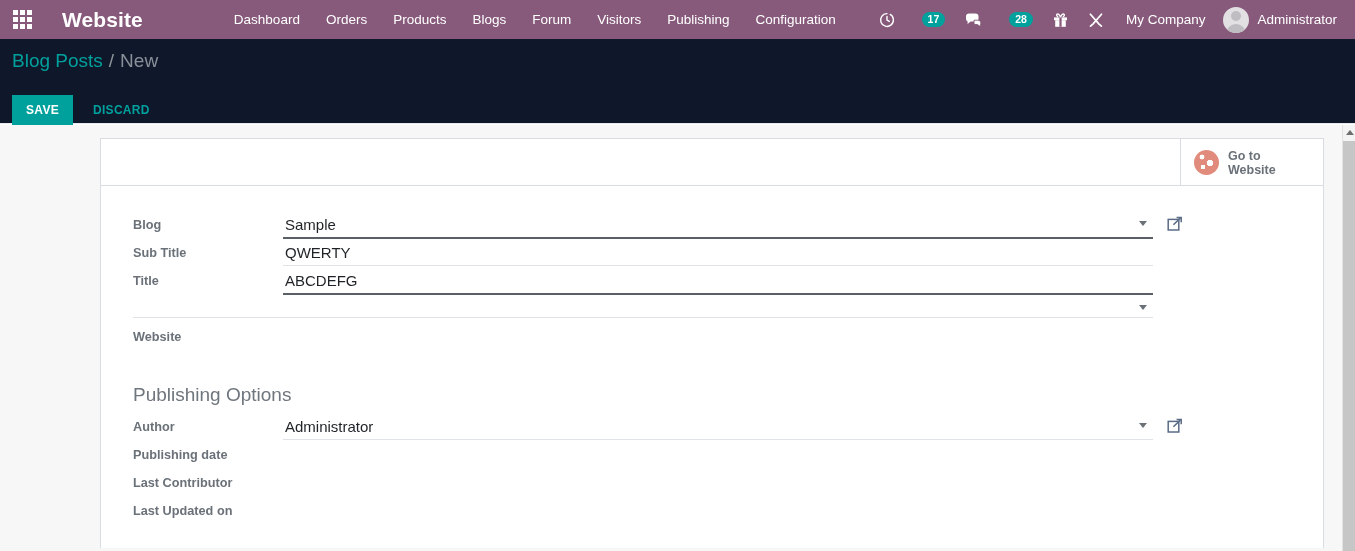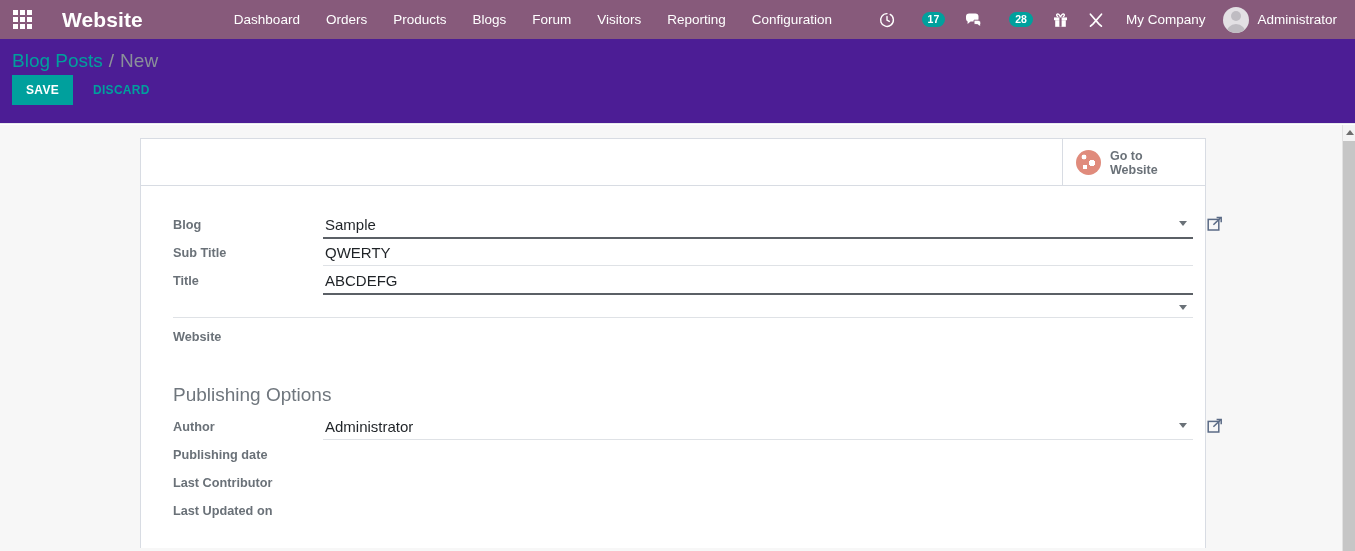--- a/index.html
+++ b/index.html
@@ -75,57 +75,56 @@
   .avatar::after {
     content:""; position:absolute; bottom:-4px; left:3px;
     width:20px; height:13px; border-radius:10px 10px 0 0; background:#bfbcc2;
   }
   .user-name { font-size: 13.5px; color: #ffffff; white-space: nowrap; }
 
   
   .control-panel {
     position: absolute; top: 39px; left: 0;
     width: 1355px; height: 85px;
-    background: #4c1d95; border-bottom: 1px solid #e7e9ed;
+    background: #0f172a; border-bottom: 1px solid #e7e9ed;
   }
   .breadcrumb {
     position: absolute; left: 12px; top: 11px;
     font-size: 19px; color: #55606a;
     display: flex; align-items: baseline; gap: 6px;
   }
   .bc-link { color: #00A09D; cursor: pointer; }
   .bc-sep { color: #8f9499; }
   .bc-current { color: #8a9099; }
 
-  .btn-row { position: absolute; left: 12px; top: 36px; display: flex; align-items: flex-start; }
+  .btn-row { position: absolute; left: 12px; top: 56px; display: flex; align-items: flex-start; }
   .btn-save {
     background: #00A09D; color: #ffffff;
     font-size: 12px; font-weight: bold; letter-spacing: .3px;
     border: none; padding: 8px 14px; cursor: pointer;
     line-height: 14px;
   }
   .btn-discard {
     background: transparent; color: #00A09D;
     font-size: 12px; font-weight: bold; letter-spacing: .3px;
     border: none; padding: 8px 12px; margin-left: 8px; cursor: pointer;
   }
 
   
   .content-area {
     position: absolute; top: 125px; left: 0;
     width: 1342px; height: 426px;
     background: #f7f7f7; overflow: hidden;
   }
   .sheet {
     position: absolute; left: 100px; top: 13px;
-    width: 1066px; min-height: 410px;
+    width: 1224px; min-height: 410px;
     background: #ffffff;
     border: 1px solid #d8dce3;
     border-bottom: none;
-    margin-left: 40px;
   }
 
   
   .statusbar {
     position: relative; height: 47px;
     border-bottom: 1px solid #d8dce3;
     display: flex; justify-content: flex-end;
   }
   .btn-box {
     width: 143px; height: 47px;
@@ -235,21 +234,21 @@
 
   <div class="brand">Website</div>
 
   <div class="menu-items">
     <div class="menu-item">Dashboard</div>
     <div class="menu-item">Orders</div>
     <div class="menu-item">Products</div>
     <div class="menu-item">Blogs</div>
     <div class="menu-item">Forum</div>
     <div class="menu-item">Visitors</div>
-    <div class="menu-item">Reporting</div>
+    <div class="menu-item">Publishing</div>
     <div class="menu-item">Configuration</div>
   </div>
 
   <div class="nav-right">
 
     <div class="sysicon">
       <svg width="16" height="16" viewBox="0 0 16 16">
         <path d="M8 1.6a6.4 6.4 0 1 0 3.2 0.86" fill="none" stroke="#ffffff" stroke-width="1.4" stroke-linecap="round"></path>
         <path d="M8 4.4V8l2.3 1.4" fill="none" stroke="#ffffff" stroke-width="1.4" stroke-linecap="round"></path>
       </svg>

